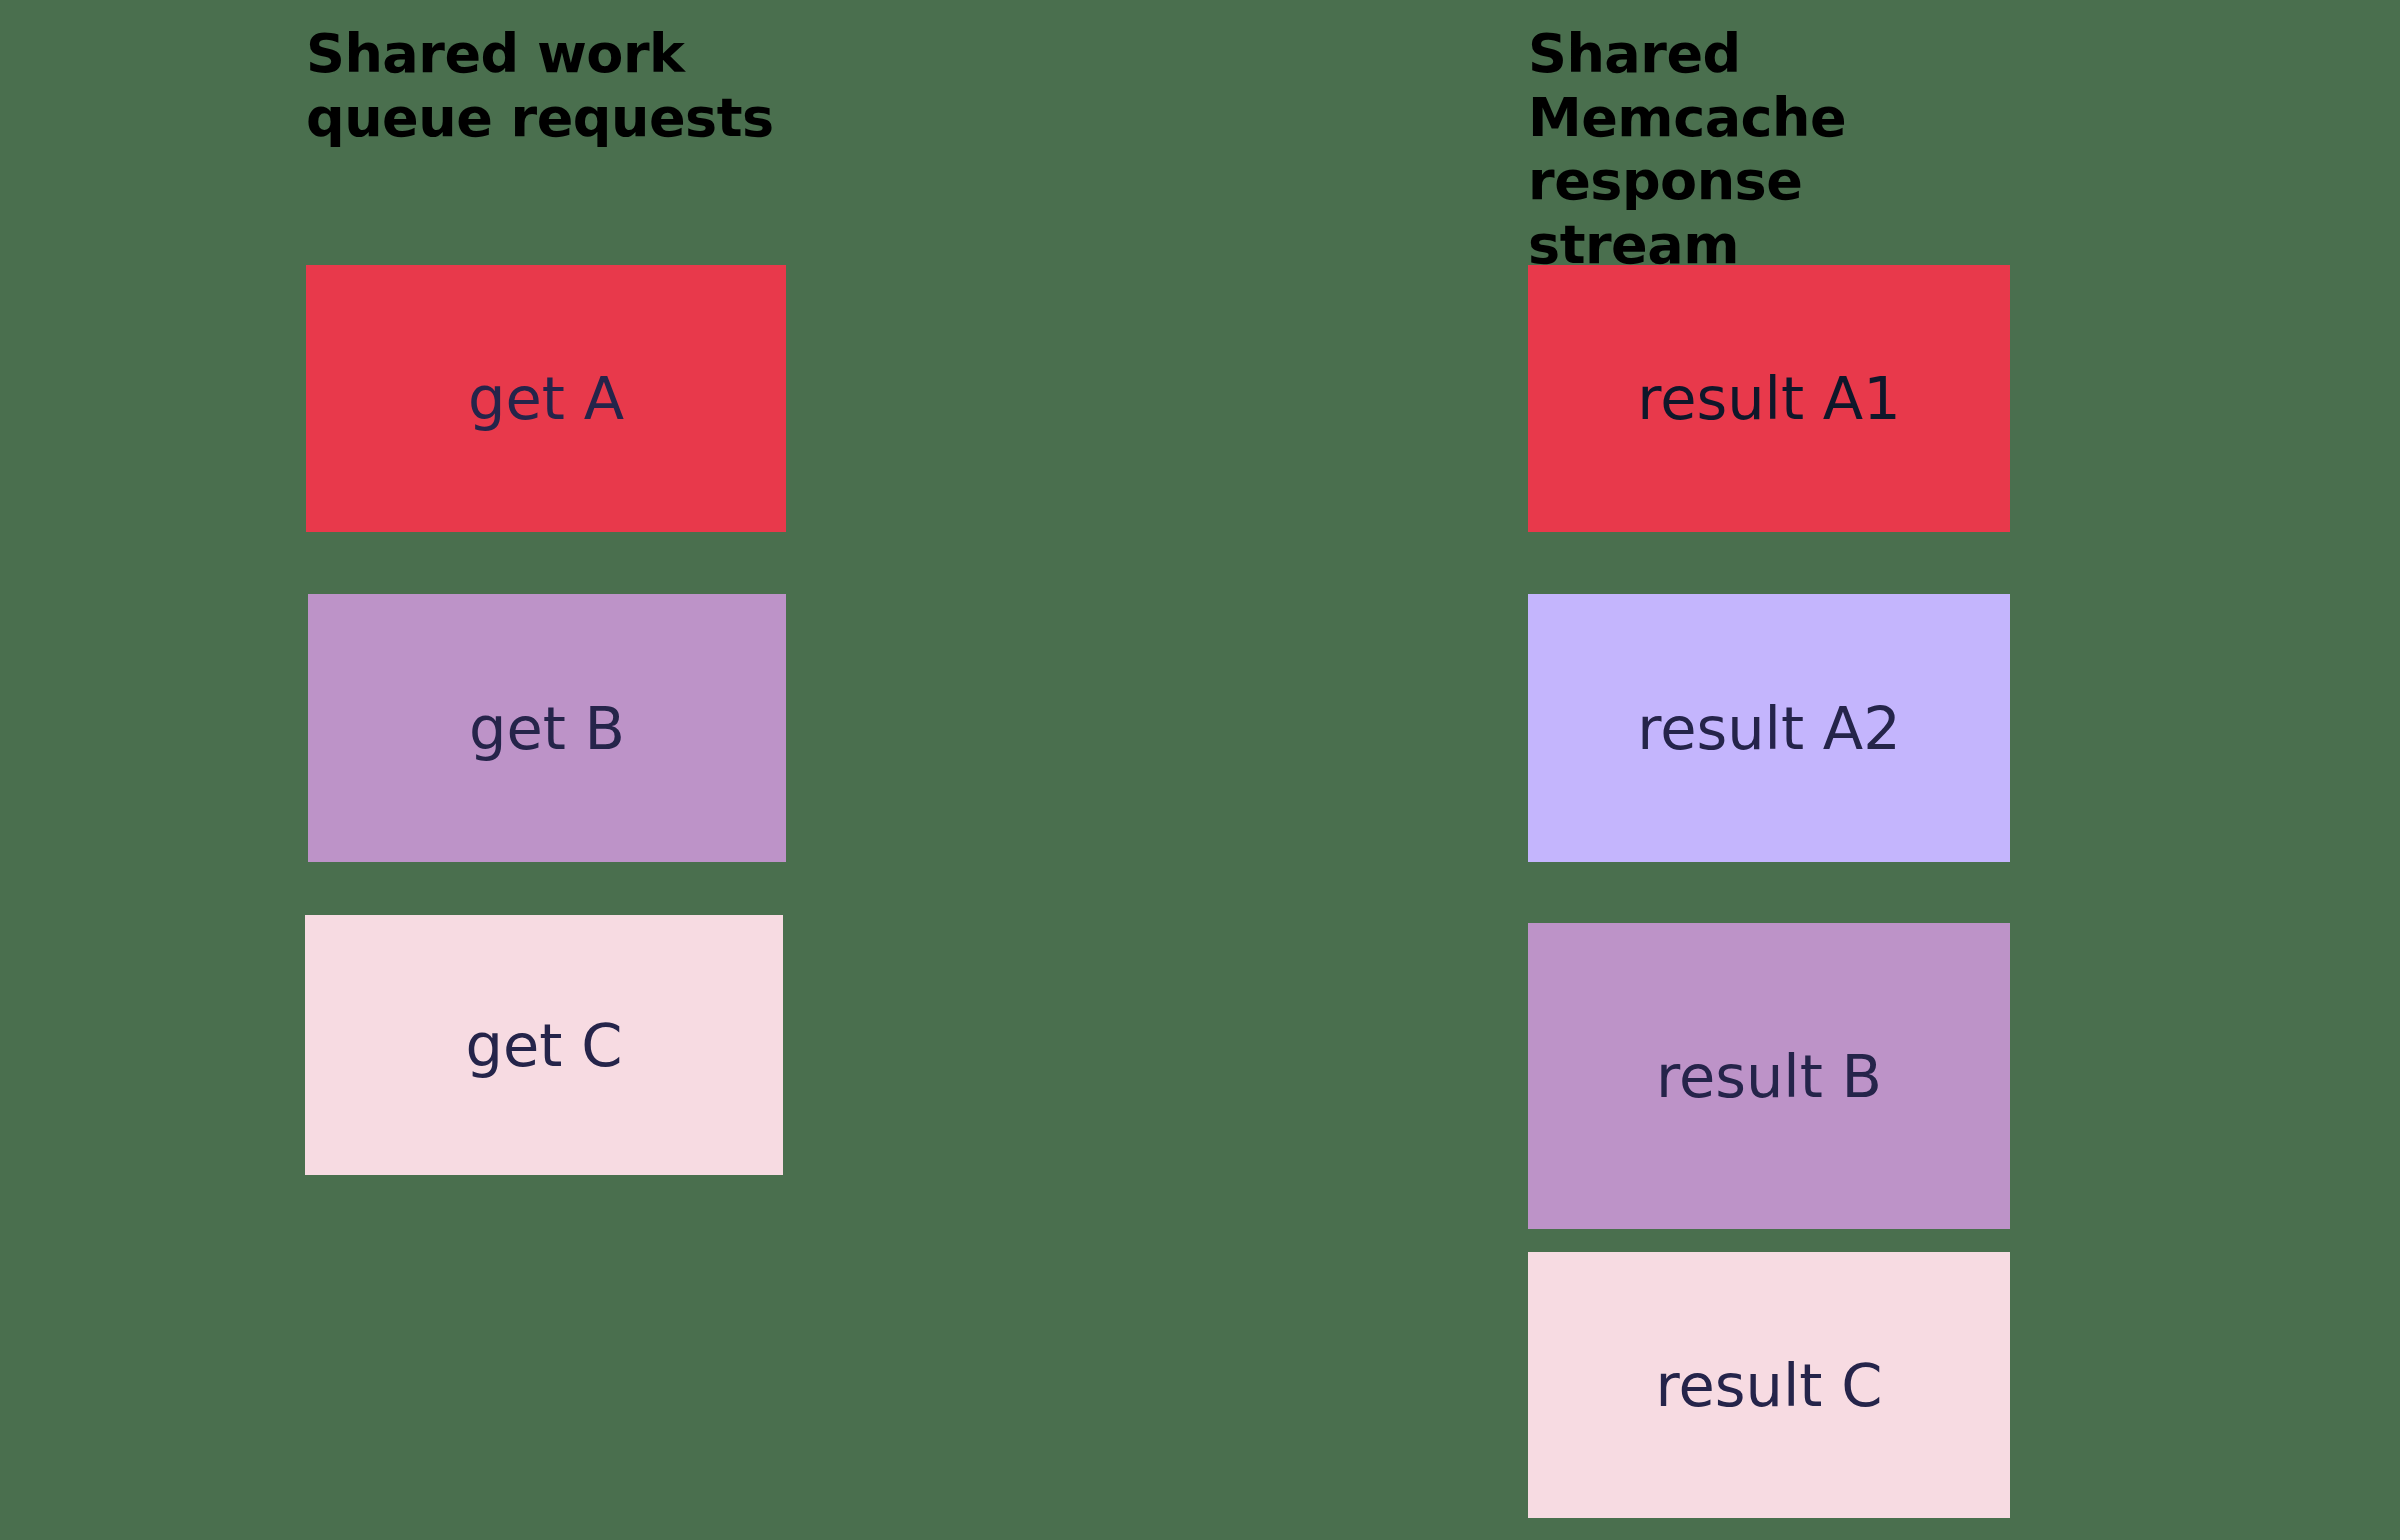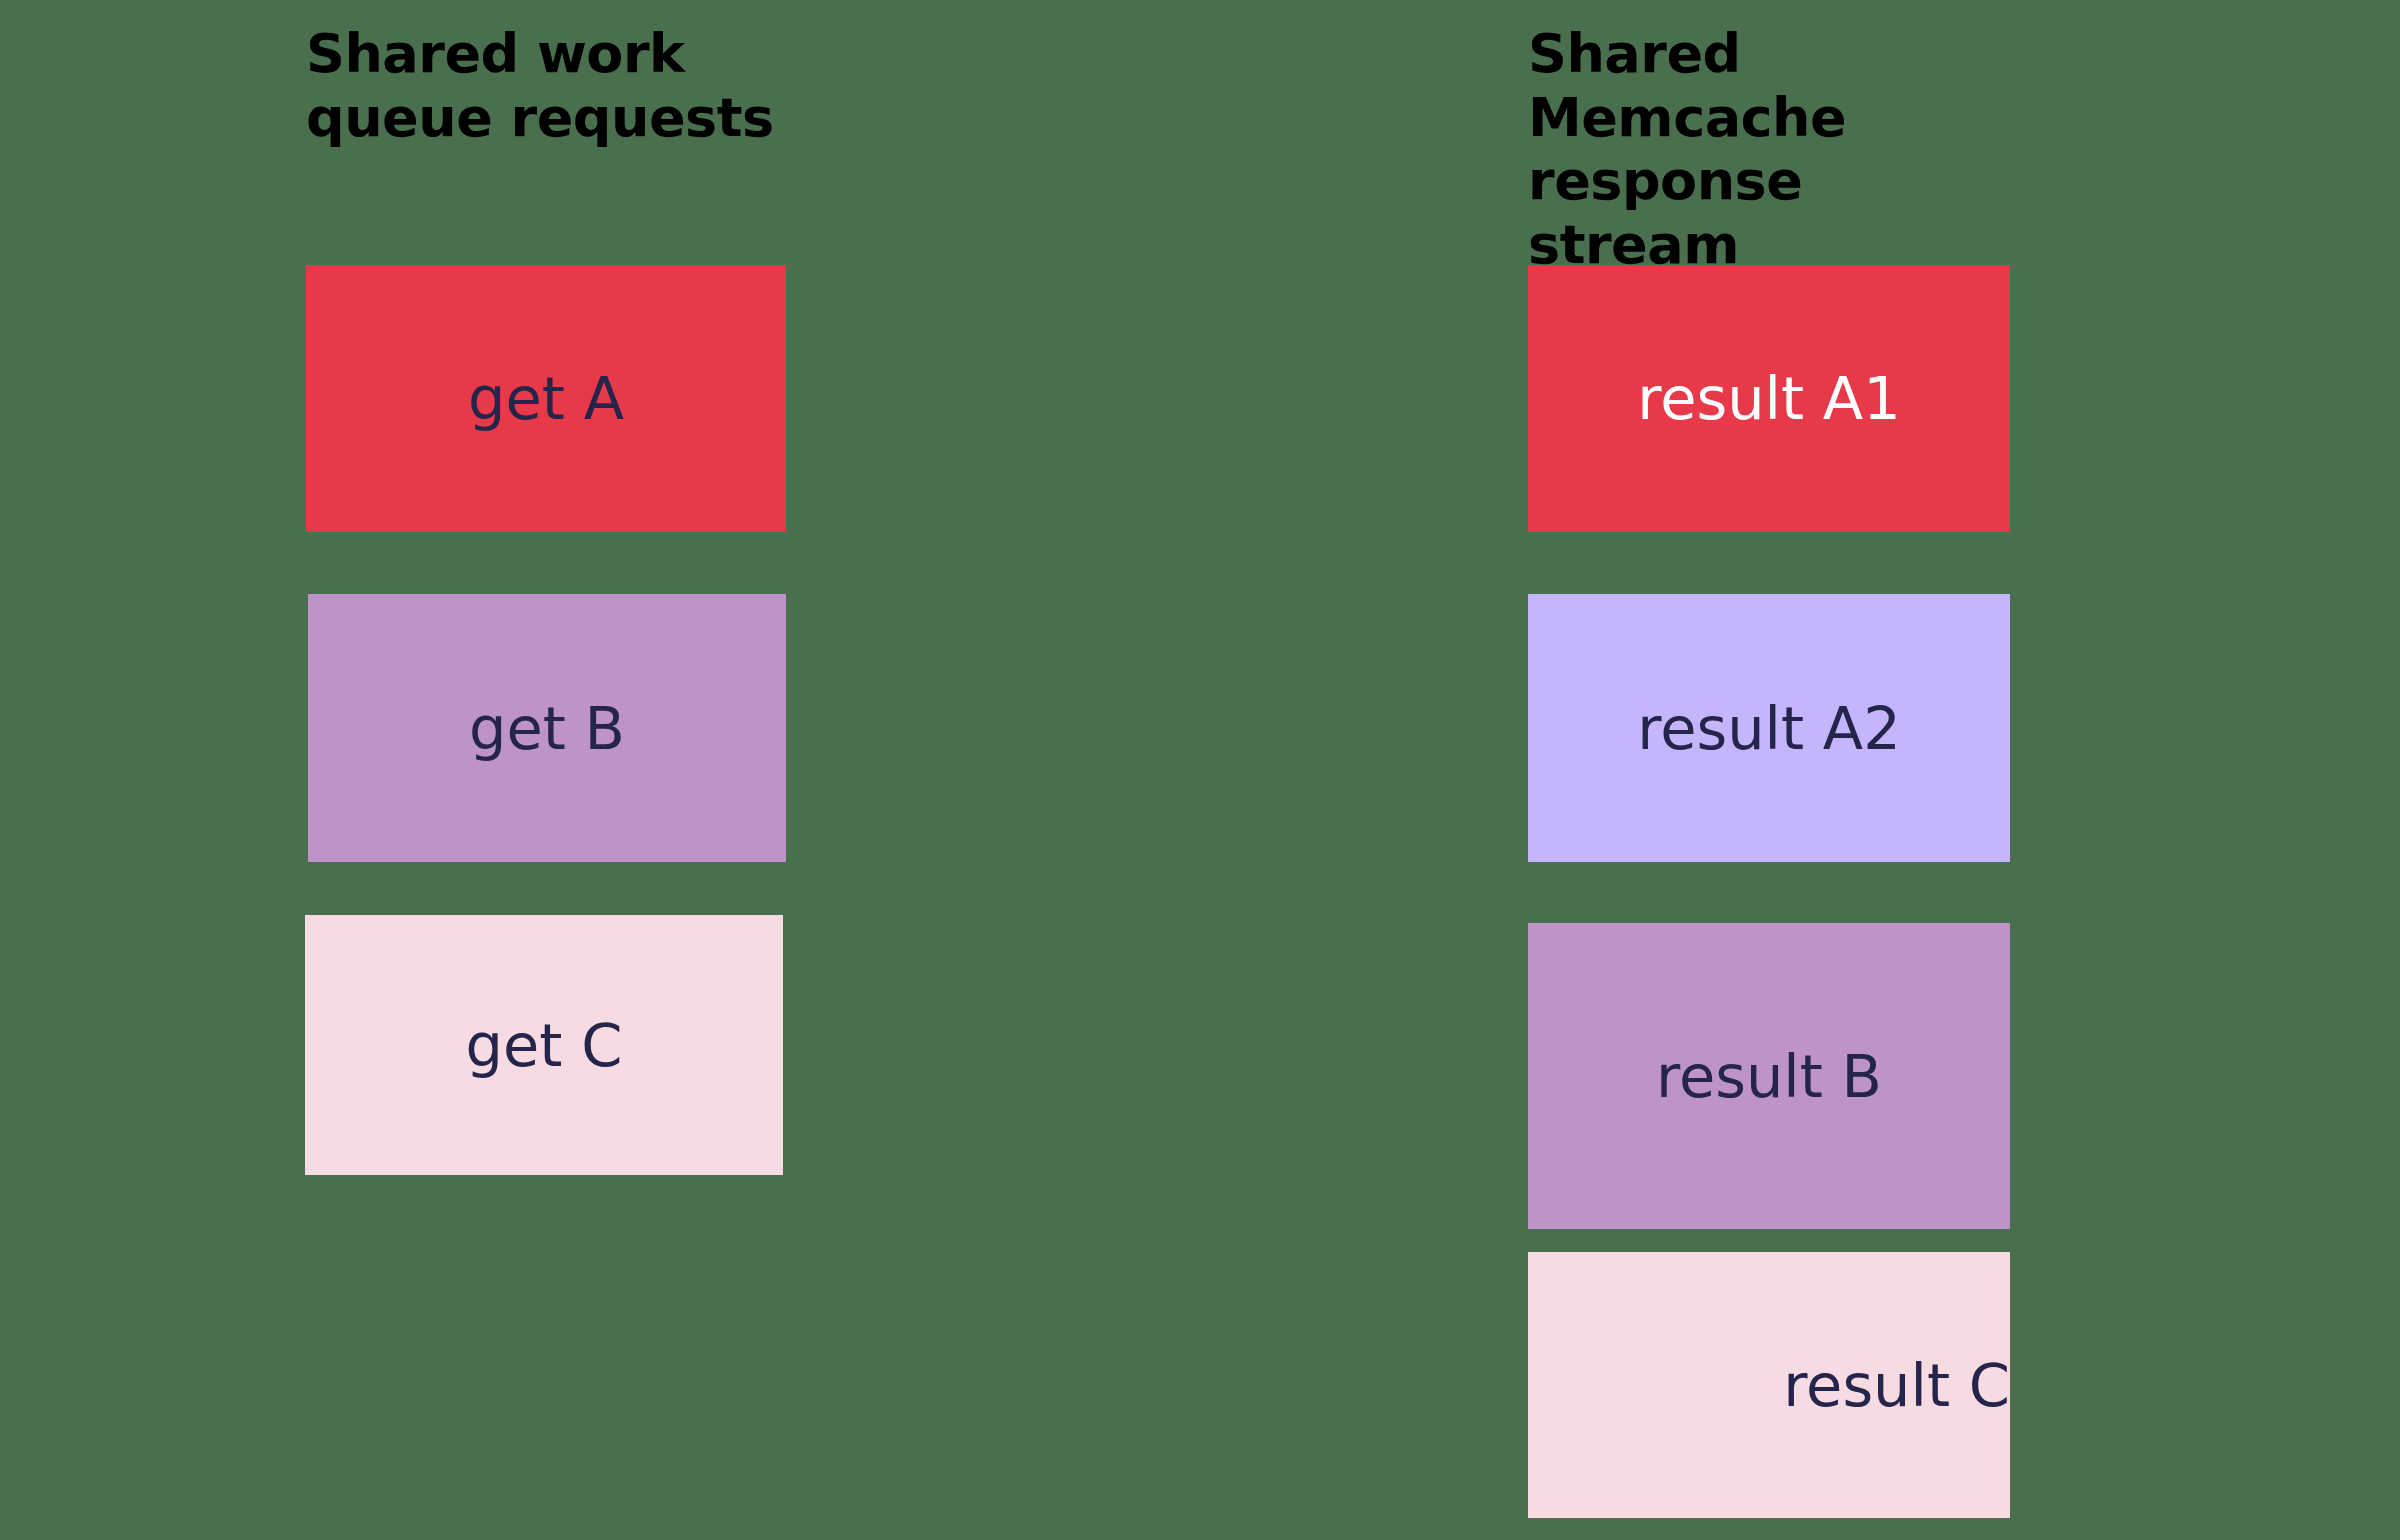--- a/index.html
+++ b/index.html
@@ -69,21 +69,21 @@
 
   
   .lbox-0 { left: 0px;  top: 265px; width: 480px; height: 267px; }
   .lbox-1 { left: 2px;  top: 594px; width: 478px; height: 268px; }
   .lbox-2 { left: -1px; top: 915px; width: 478px; height: 260px; }
 
   
   .rbox-0 { left: 0px; top: 265px; width: 482px; height: 267px; }
   .rbox-1 { left: 0px; top: 594px; width: 482px; height: 268px; }
   .rbox-2 { left: 0px; top: 923px; width: 482px; height: 306px; }
-  .rbox-3 { left: 0px; top: 1252px; width: 482px; height: 266px; justify-content: flex-end; }
+  .rbox-3 { left: 0px; top: 1252px; width: 482px; height: 266px; }
 </style>
 </head>
 <body style="background: rgb(74, 111, 78);">
 
 <div class="diagram">
 
   <div class="column column-left">
     <h2 class="column-heading" style="color: rgb(0, 0, 0);">Shared work
 queue requests</h2>
 
@@ -99,21 +99,21 @@
       </div>
     </div>
   </div>
 
   <div class="column column-right">
     <h2 class="column-heading" style="color: rgb(0, 0, 0);">Shared Memcache
 response stream</h2>
 
     <div class="boxes">
       <div class="box rbox-0" style="background: rgb(232, 57, 75);">
-        <span class="box-label" style="color: #ffffff;">result A1</span>
+        <span class="box-label" style="color: #0f172a;">result A1</span>
       </div>
       <div class="box rbox-1" style="background: #c4b5fd;">
         <span class="box-label" style="color: rgb(37, 36, 74);">result A2</span>
       </div>
       <div class="box rbox-2" style="background: rgb(189, 147, 200);">
         <span class="box-label" style="color: rgb(37, 36, 74);">result B</span>
       </div>
       <div class="box rbox-3" style="background: rgb(247, 219, 226);">
         <span class="box-label" style="color: rgb(37, 36, 74);">result C</span>
       </div>

